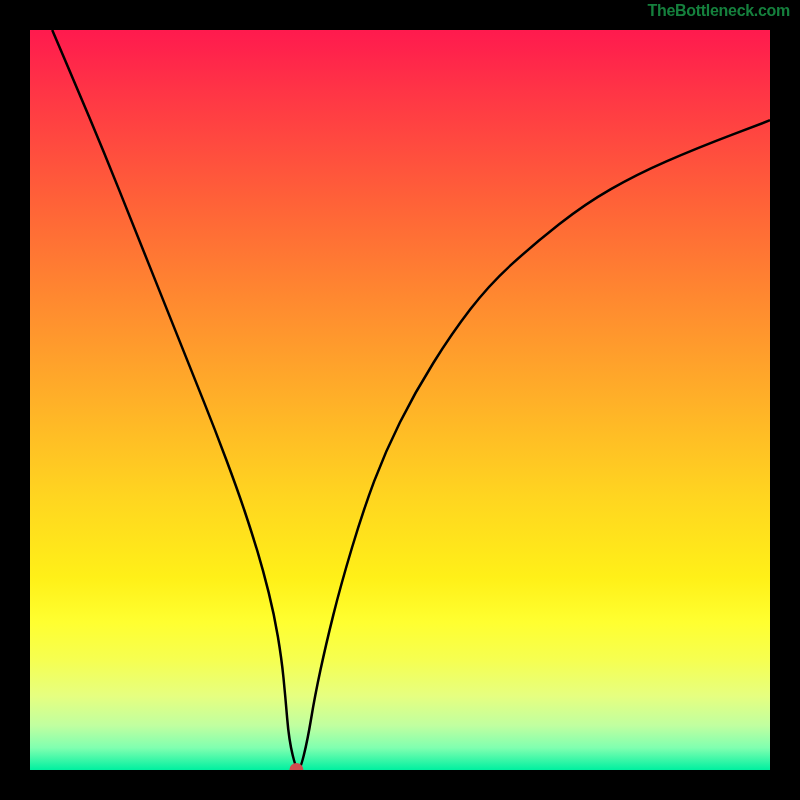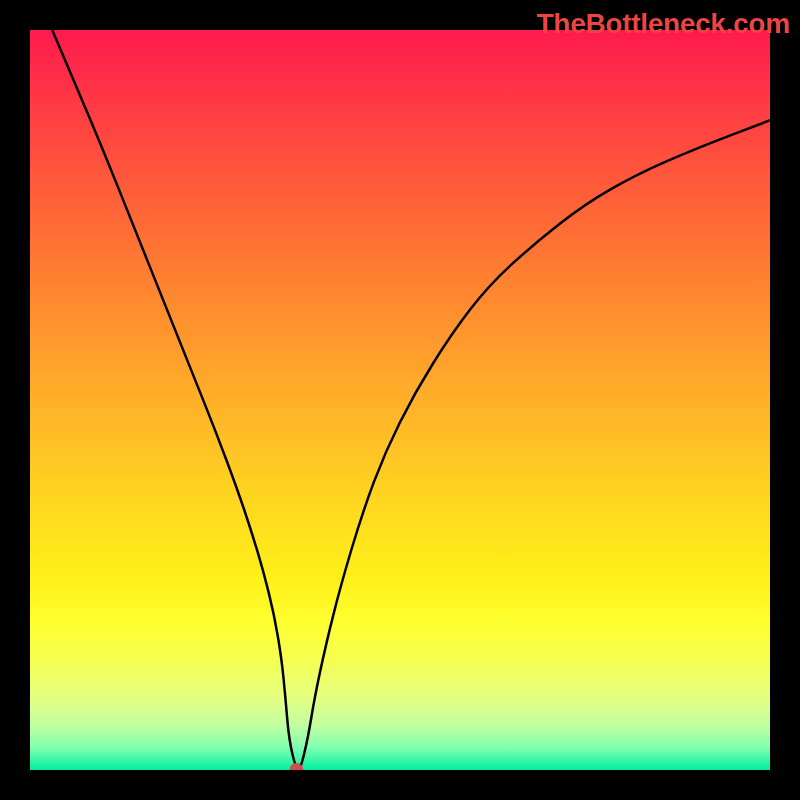--- a/index.html
+++ b/index.html
@@ -12,24 +12,24 @@
     font-family: Arial, Helvetica, sans-serif;
   }
   .outer {
     position: relative;
     width: 800px;
     height: 800px;
     background: #000;
   }
   .watermark {
     position: absolute;
-    top: 8px;
+    top: 2px;
     right: 10px;
-    color: #ef4444;
-    font-size: 28px;
+    color: #15803d;
+    font-size: 16px;
     font-weight: 600;
     letter-spacing: -0.3px;
     z-index: 10;
     font-family: Arial, sans-serif;
   }
   .plot-area {
     position: absolute;
     left: 30px;
     top: 30px;
     width: 740px;

